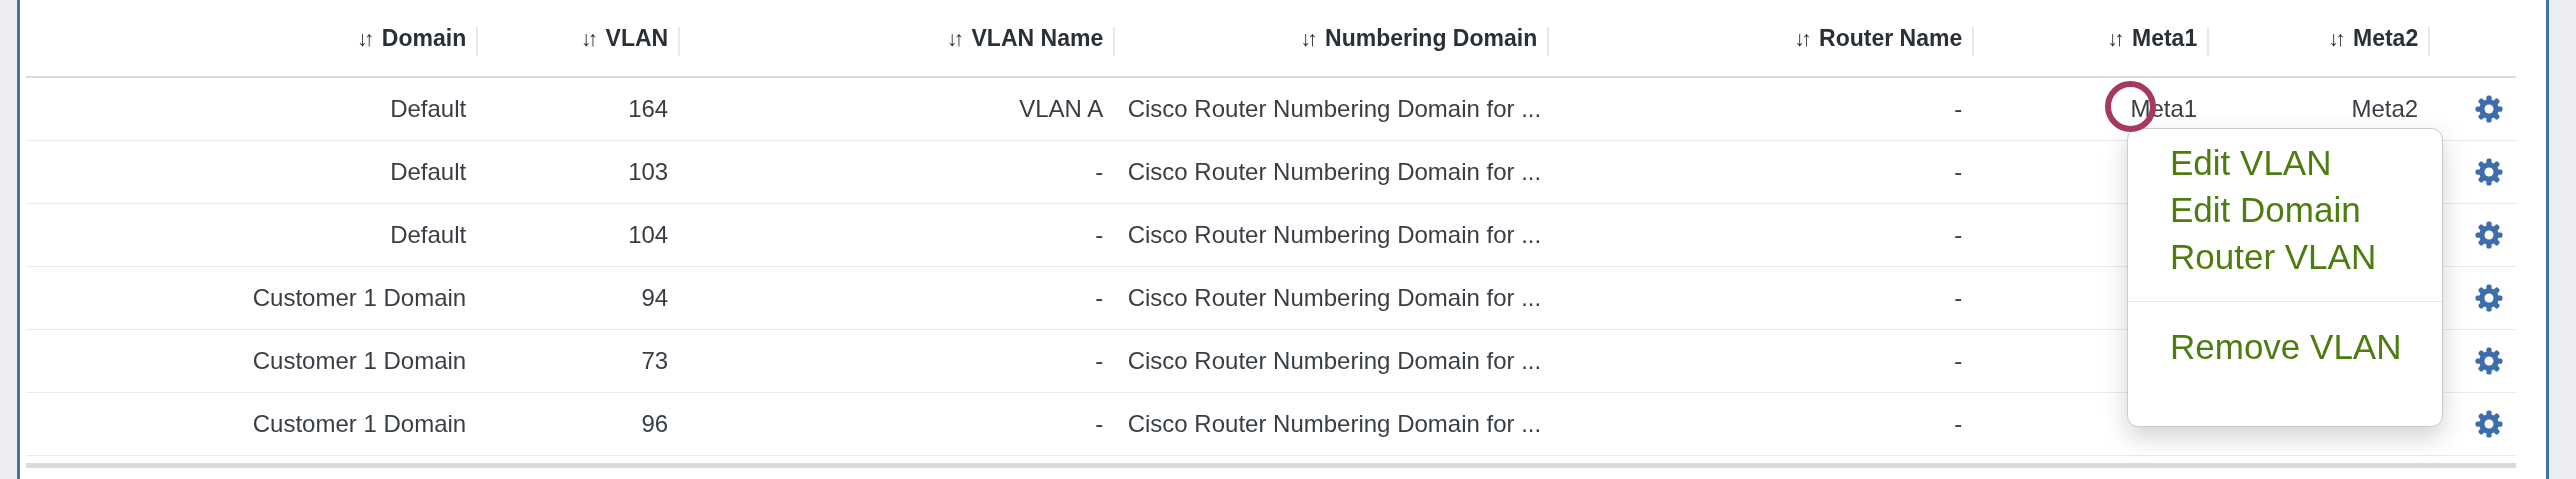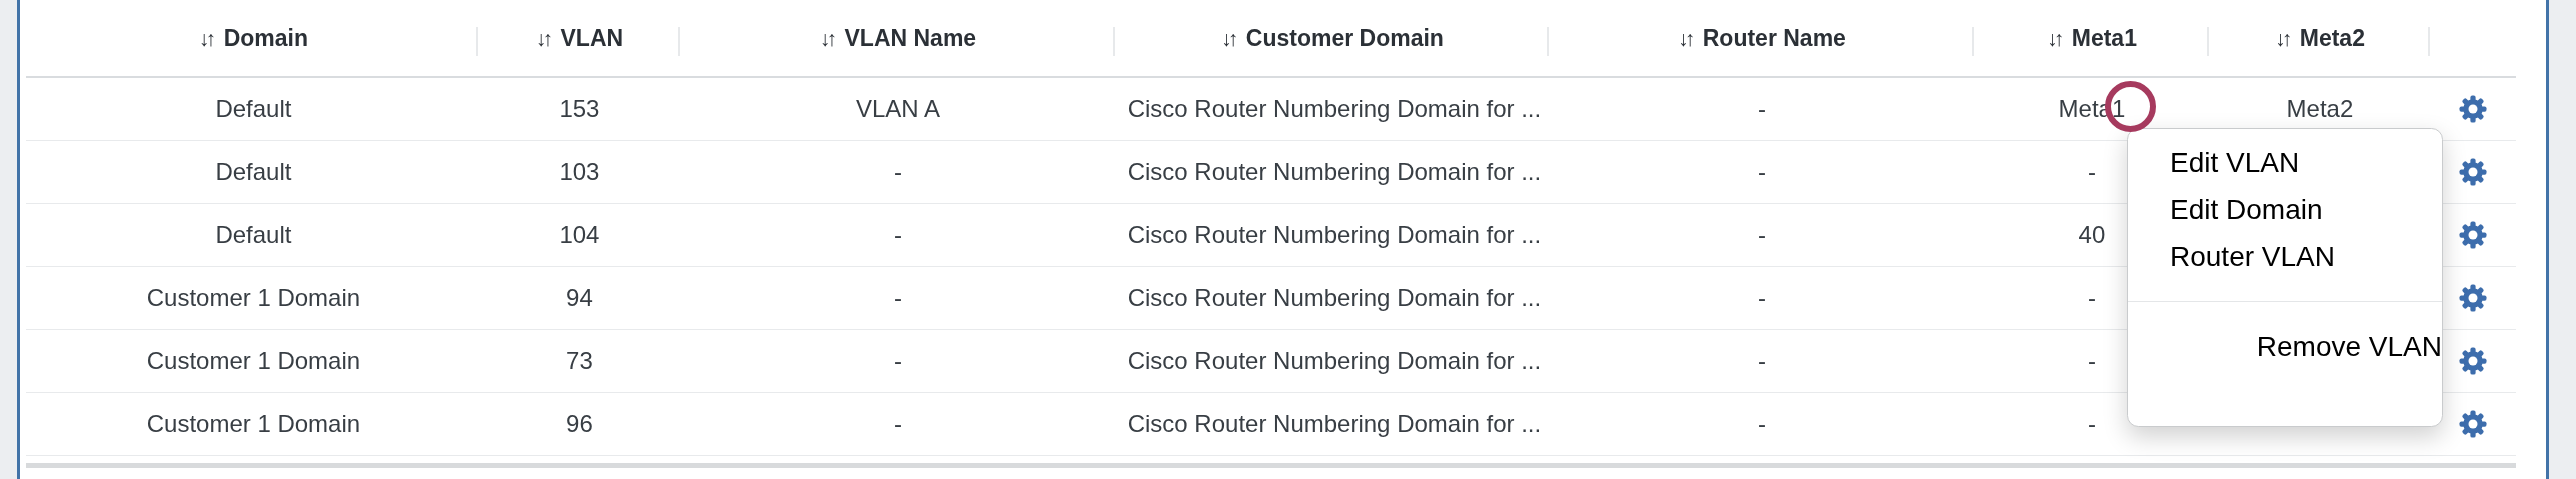--- a/index.html
+++ b/index.html
@@ -20,21 +20,21 @@
     border-right:3.8px solid #4273a8;
   }
 
   table.vlan-table{
     border-collapse:collapse;
     table-layout:fixed;
     margin-left:5.7px;
     width:2490px;
   }
   th,td{
-    text-align:center;
+    text-align:right;
     padding:0 9.5px 0 15px;
     white-space:nowrap;
     overflow:hidden;
   }
   thead th{
     height:76px;
     vertical-align:middle;
     font-size:23px;
     font-weight:bold;
     color:#2b3036;
@@ -82,25 +82,25 @@
     position:absolute;left:2127px;top:128px;
     width:316px;height:299px;
     background:#ffffff;
     border:1.9px solid #c9cbcd;
     border-radius:11.4px;
     box-shadow:0 9.5px 25px rgba(0,0,0,0.18);
     z-index:5;
     box-sizing:border-box;
   }
   .menu-group{list-style:none;margin:0;padding:9.5px 0 21px 0;}
-  .menu-group.lower{padding:21px 0 9.5px 0;text-align:right;}
+  .menu-group.lower{padding:21px 0 9.5px 0;}
   .menu-item{
     height:47px;line-height:47px;
     padding-left:42px;
-    font-size:28px;color:#000000;
+    font-size:35px;color:#4d7c0f;
     cursor:pointer;white-space:nowrap;
   }
   .menu-divider{
     border-top:1.9px solid #e4e6e8;
     margin:0;height:0;
   }
 
   
   .annotation-circle{
     position:absolute;left:2105px;top:81px;
@@ -127,31 +127,31 @@
           <col style="width:425px">
           <col style="width:235px">
         <col style="width:221px">
           <col style="width:88px">
       </colgroup>
       <thead>
         <tr>
           <th><span class="sort-icon">↓↑</span><span>Domain</span></th>
           <th><span class="sort-icon">↓↑</span><span>VLAN</span></th>
           <th><span class="sort-icon">↓↑</span><span>VLAN Name</span></th>
-          <th><span class="sort-icon">↓↑</span><span>Customer Domain</span></th>
+          <th><span class="sort-icon">↓↑</span><span>Numbering Domain</span></th>
           <th><span class="sort-icon">↓↑</span><span>Router Name</span></th>
           <th><span class="sort-icon">↓↑</span><span>Meta1</span></th>
           <th><span class="sort-icon">↓↑</span><span>Meta2</span></th>
           <th></th>
         </tr>
       </thead>
       <tbody>
         <tr>
           <td>Default</td>
-          <td>153</td>
+          <td>164</td>
           <td>VLAN A</td>
           <td>Cisco Router Numbering Domain for ...</td>
           <td>-</td>
           <td>Meta1</td>
           <td>Meta2</td>
           <td class="actions-cell">
             <button class="gear-btn"><span><svg viewBox="0 0 40 40" width="30" height="30">
                     <g fill="#3d6dac">
                       <rect x="16.5" y="2" width="7" height="36" rx="2.5"></rect>
                       <rect x="16.5" y="2" width="7" height="36" rx="2.5" transform="rotate(45 20 20)"></rect>

